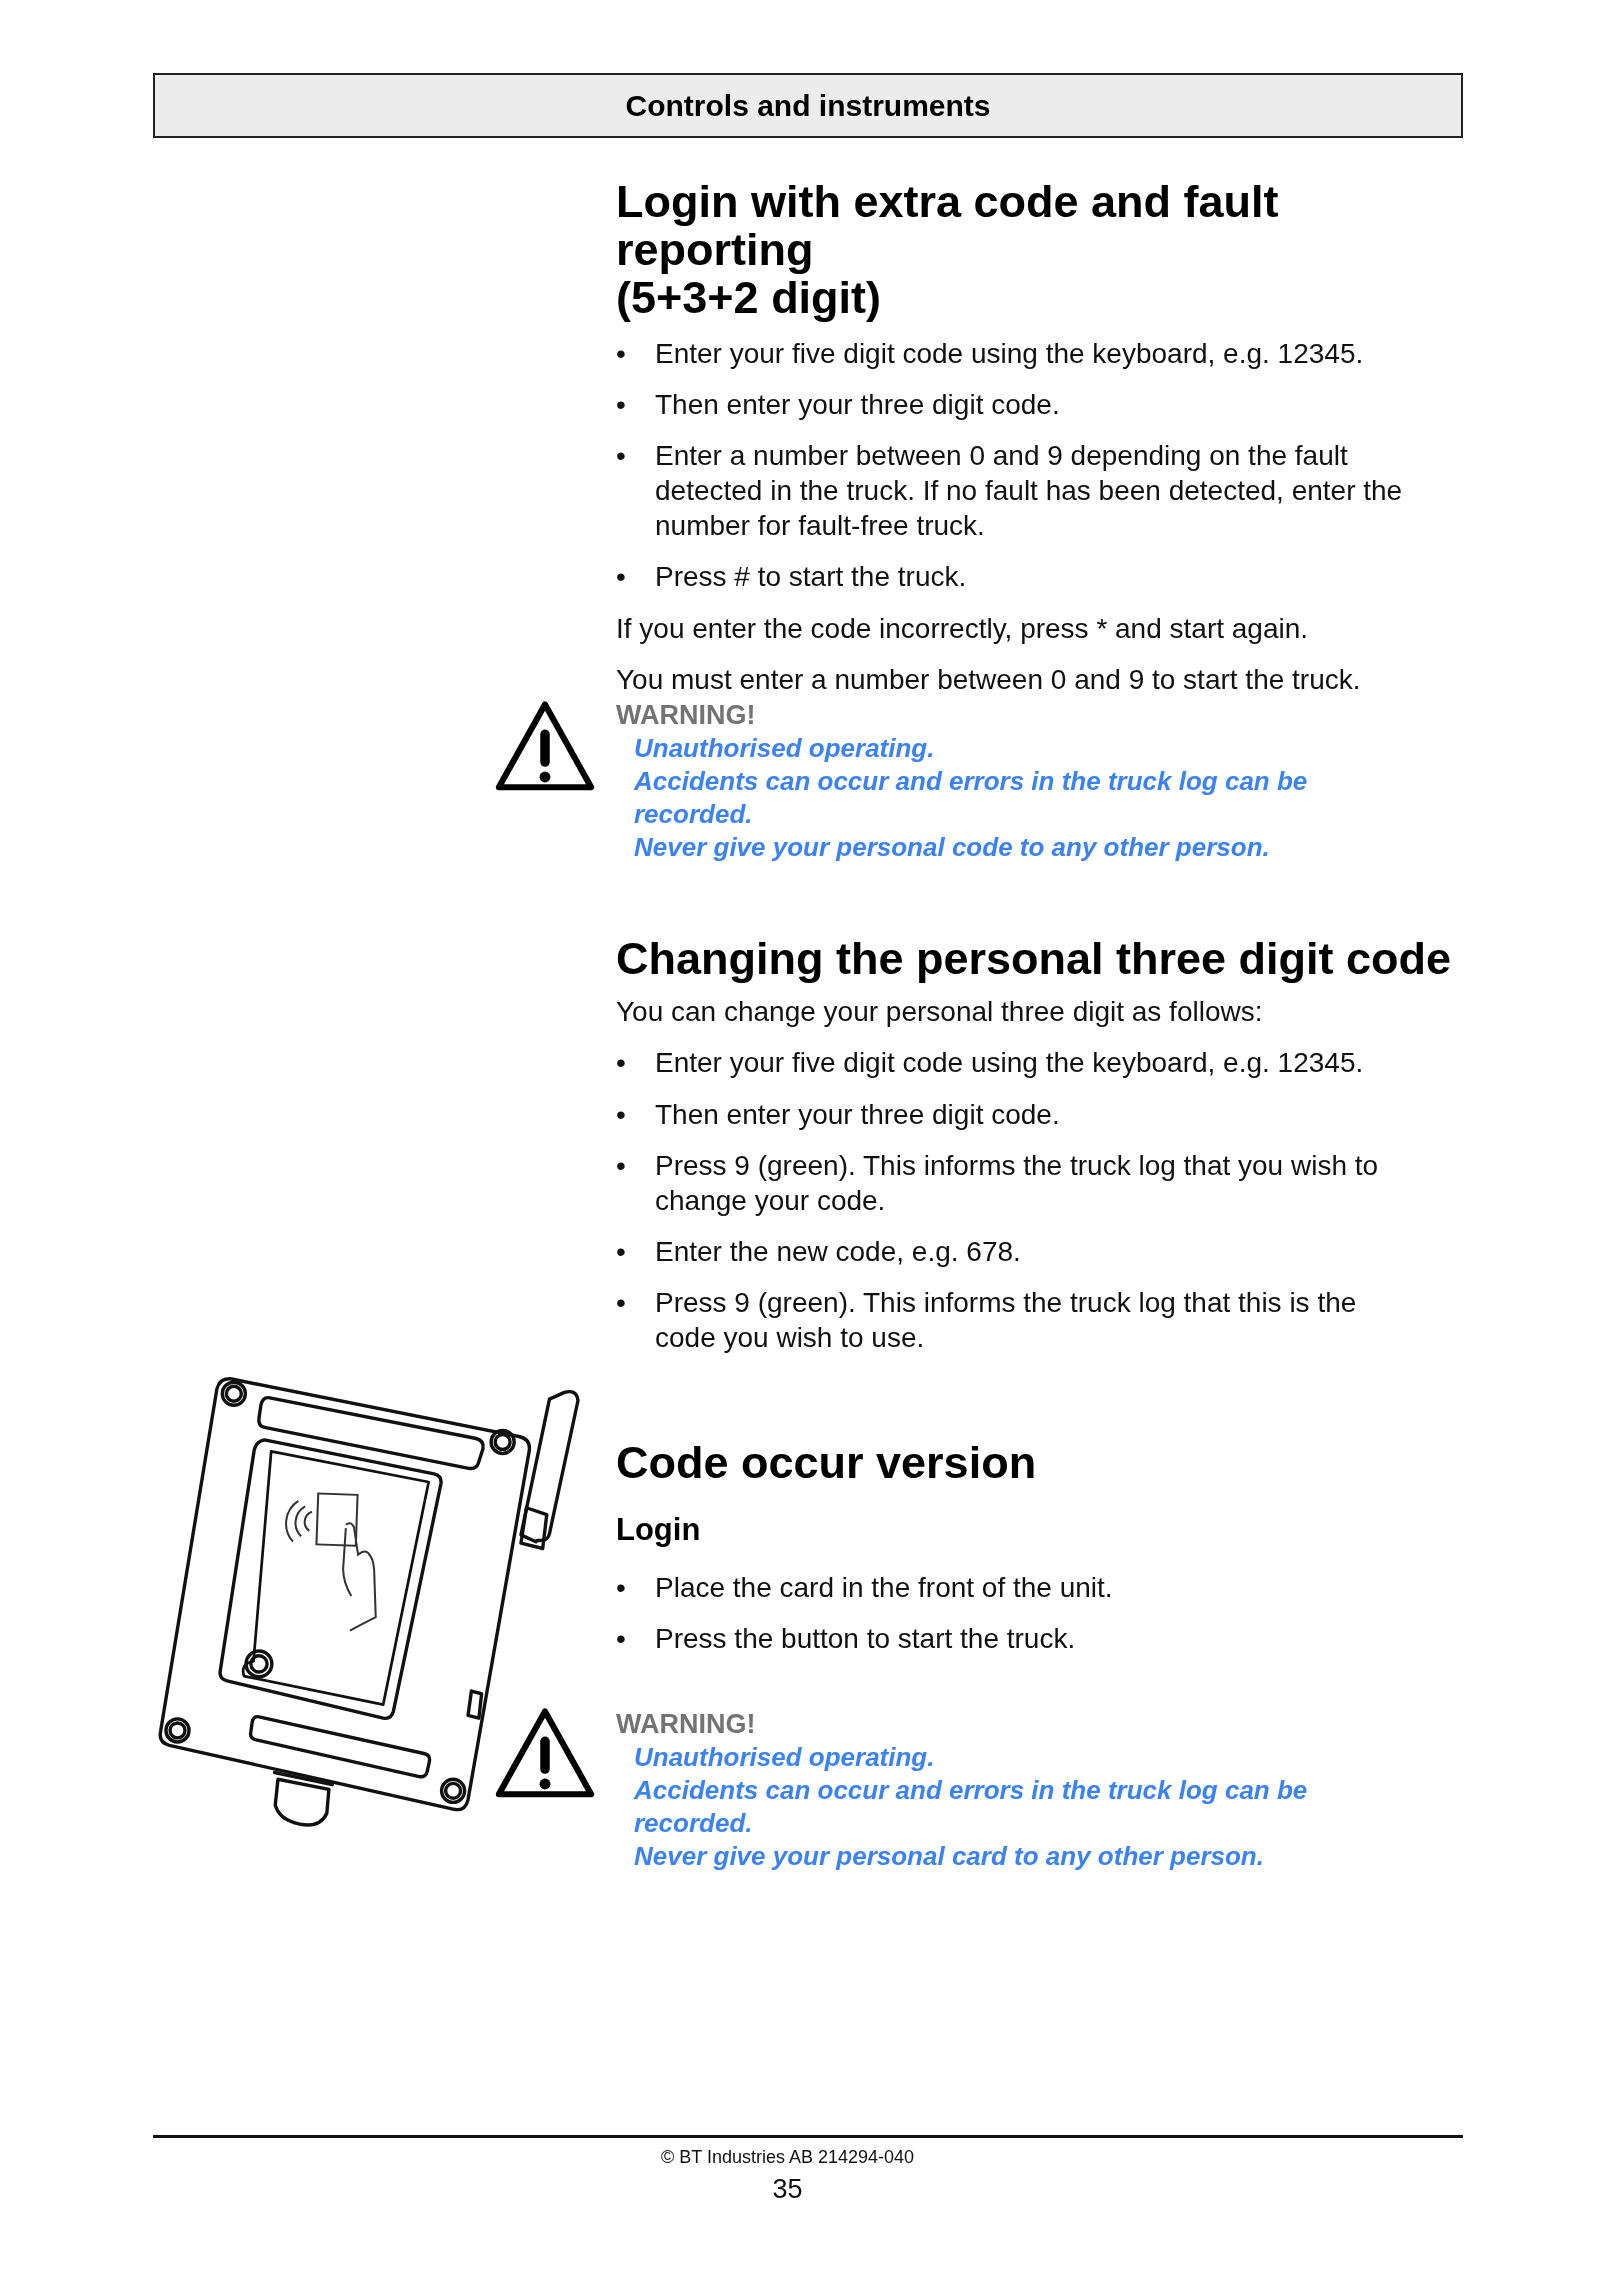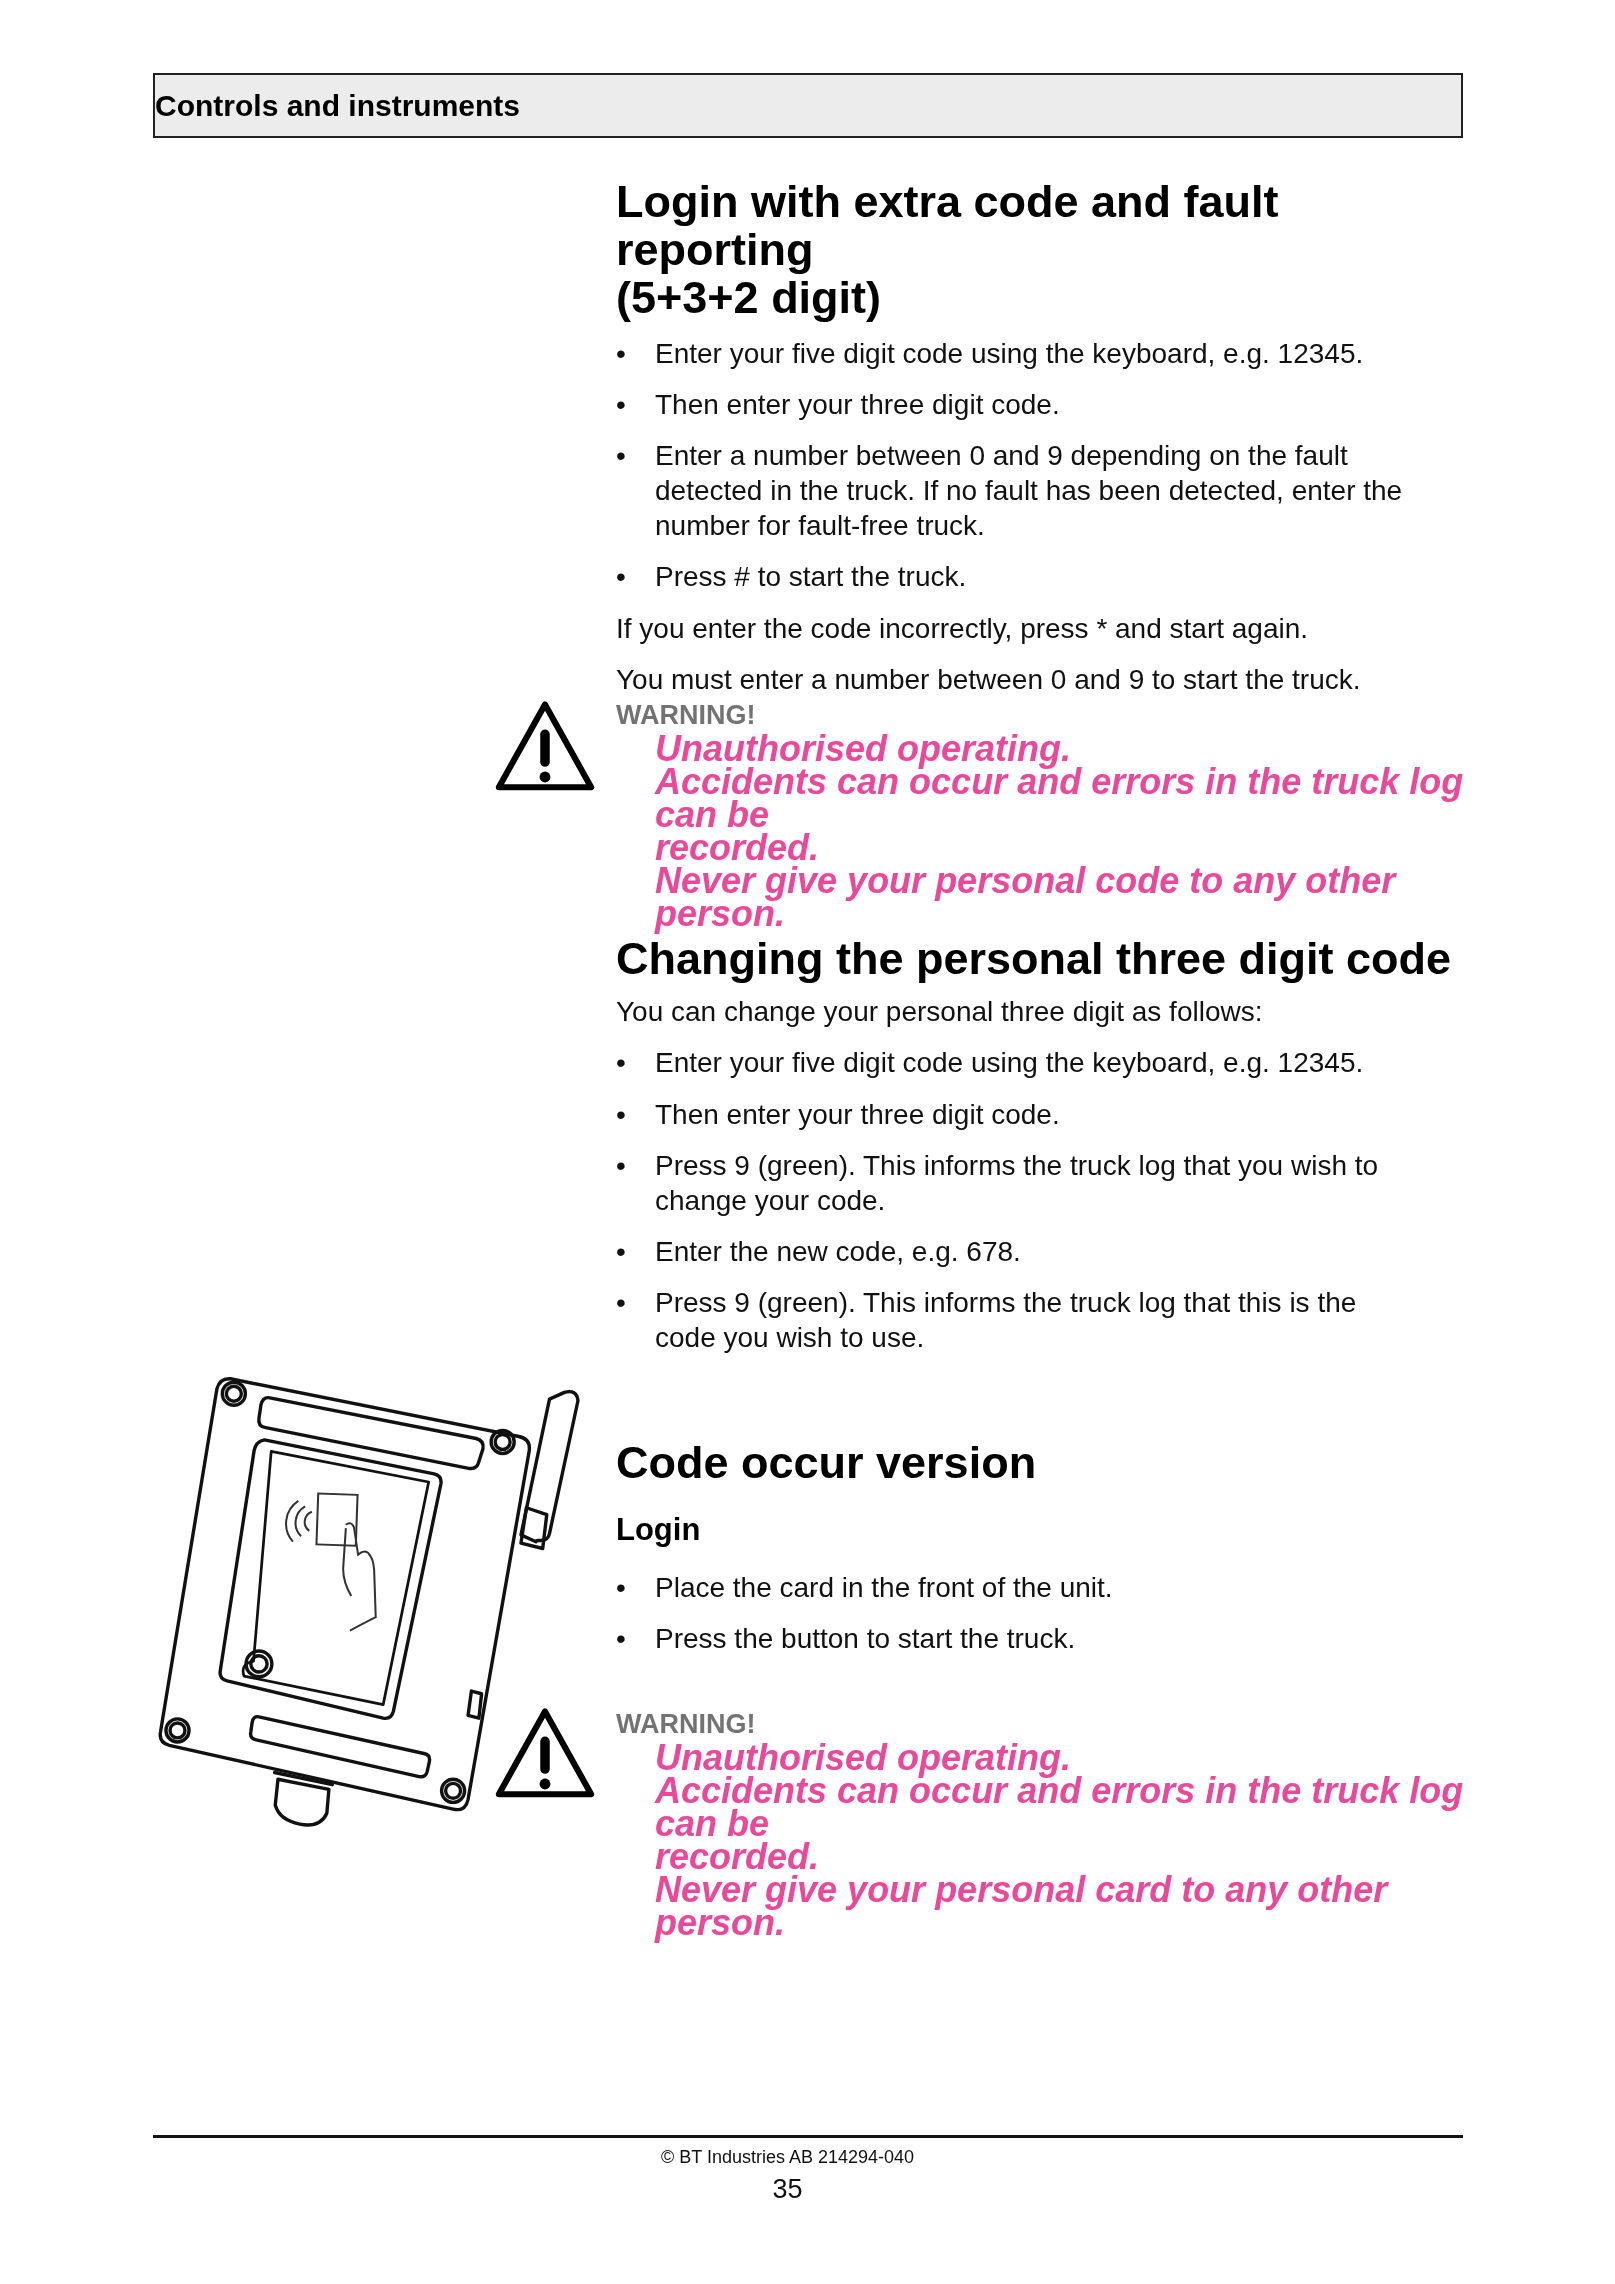--- a/index.html
+++ b/index.html
@@ -1,31 +1,31 @@
 <!DOCTYPE html>
 <html style="font-size:11px"><head>
 <meta charset="utf-8">
 <style>
   html, body { margin: 0; padding: 0; background: #ffffff; }
   body { width: 1616px; height: 2284px; position: relative; overflow: hidden;
          font-family: "Liberation Sans", sans-serif; color: #111; }
   .header-box { position: absolute; left: 153px; top: 73px; width: 1310px; height: 65px;
                 background: #ececec; border: 2px solid #222; box-sizing: border-box;
-                display: flex; align-items: center; justify-content: flex-start; }
+                display: flex; align-items: center; justify-content: center; }
   .header-title { font-weight: bold; font-size: 30px; color: #000; }
   .col { position: absolute; left: 616px; width: 849px; }
   h1.sec { font-size: 45px; font-weight: bold; margin: 0; line-height: 48px; color: #000; }
   h2.sub { font-size: 31px; font-weight: bold; margin: 0; line-height: 38px; color: #000000; }
   ul.bl { list-style: none; margin: 0; padding: 0; }
   ul.bl li { position: relative; padding-left: 39px; font-size: 28px; line-height: 35px; margin-bottom: 16.3px; }
   ul.bl li .dot { position: absolute; left: 0; top: 0; width: 20.4px; }
   p.body { font-size: 28px; line-height: 35px; margin: 0 0 16.3px 0; }
   .warn { position: absolute; left: 616px; width: 849px; }
   .warn-title { font-weight: bold; font-size: 27px; line-height: 33px; color: #737373; }
-  .warn-text { margin-left: 39px; font-weight: bold; font-style: italic; font-size: 36px; line-height: 33px; color: #ec4899; }
+  .warn-text { margin-left: 18px; font-weight: bold; font-style: italic; font-size: 26px; line-height: 33px; color: #3b82f6; }
   .warn-icon { position: absolute; width: 102px; height: 95px; }
   .footer-rule { position: absolute; left: 153px; top: 2135px; width: 1310px; height: 2.7px; background: #111; }
   .footer-copy { position: absolute; left: 0; width: 1575px; top: 2141px; text-align: center; font-size: 18px; line-height: 33px; }
   .footer-page { position: absolute; left: 0; width: 1575px; top: 2173px; text-align: center; font-size: 27px; line-height: 33px; }
   .device { position: absolute; left: 149px; top: 1365px; width: 448px; height: 462px; }
 </style>
 </head>
 <body>
 
 <div class="header-box">

